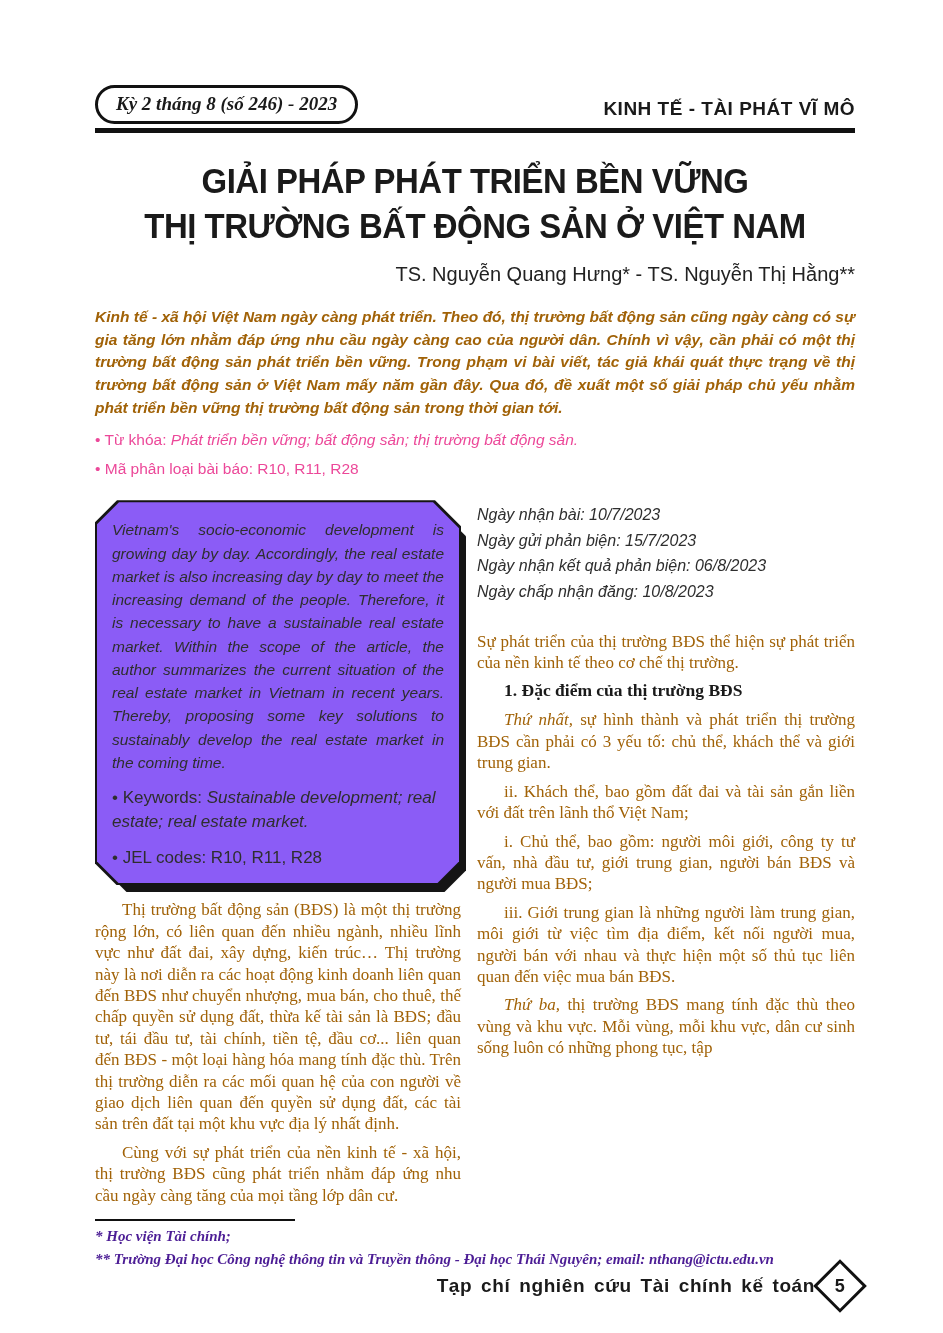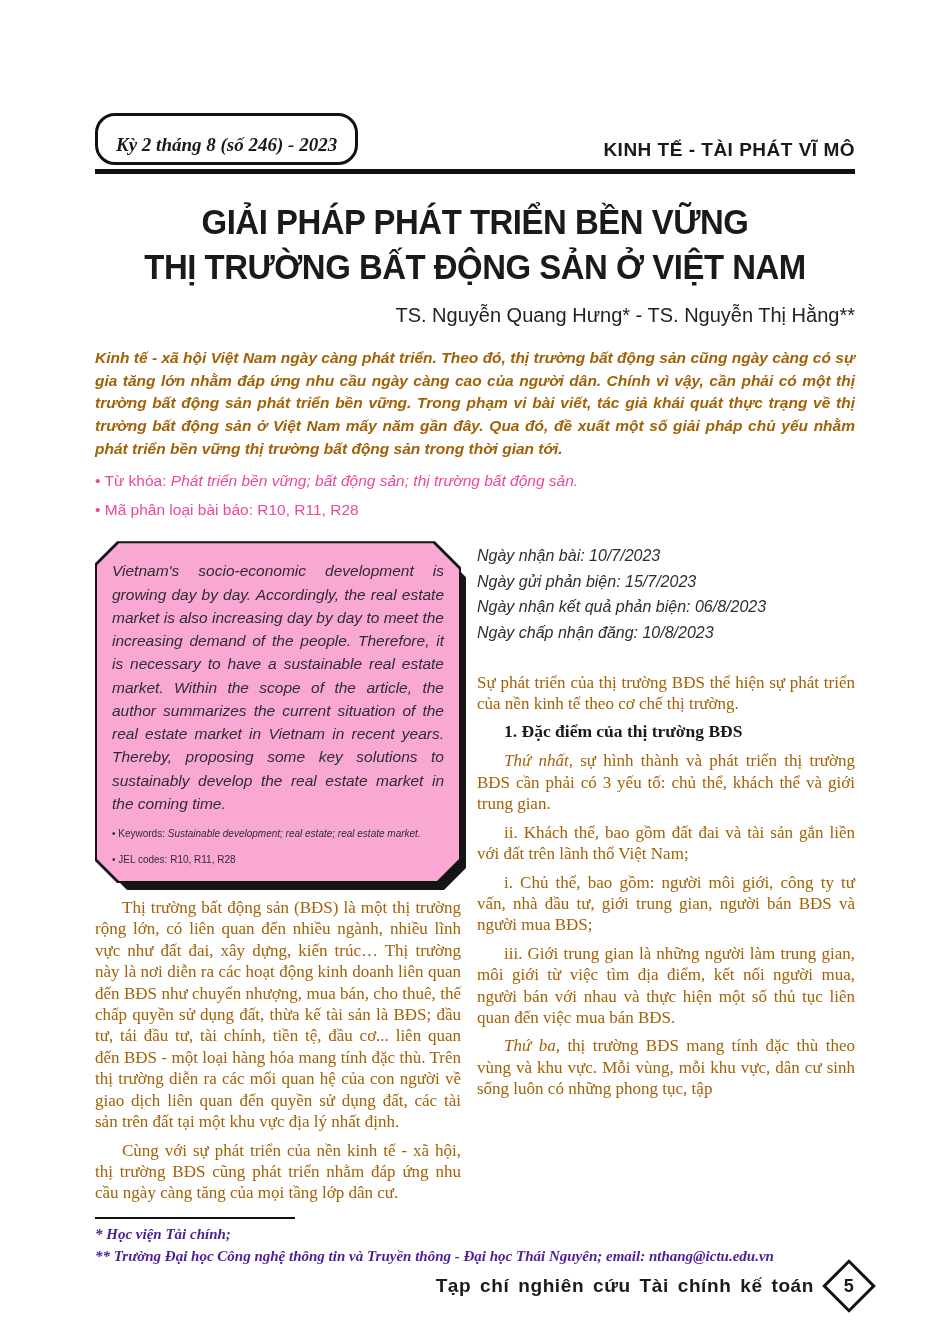--- a/index.html
+++ b/index.html
@@ -10,25 +10,24 @@
     width: 943px; height: 1333px;
     background: #ffffff;
     padding: 85px 88px 0 95px;
     overflow: hidden;
   }
 
   
   .header-row { display: flex; align-items: flex-end; justify-content: space-between; }
   .issue-badge {
     border: 3px solid #111; border-radius: 20px;
-    padding: 18px 18px 6px 18px;
+    padding: 5px 18px 6px 18px;
     font-family: "Liberation Serif", serif;
     font-weight: bold; font-style: italic; font-size: 19px;
     white-space: nowrap;
-    margin-top: 28px;
   }
   .section-label {
     font-family: "Liberation Sans", sans-serif;
     font-weight: bold; font-size: 19px; letter-spacing: 0.5px;
     padding-bottom: 4px; white-space: nowrap;
   }
   .header-rule { height: 5px; background: #111; margin-top: 4px; }
 
   
   .article-title {
@@ -68,30 +67,30 @@
   .chamfer {
     clip-path: polygon(22px 0, calc(100% - 26px) 0, 100% 26px,
       100% calc(100% - 22px), calc(100% - 22px) 100%, 22px 100%,
       0 calc(100% - 22px), 0 22px);
   }
   .box-shadow-layer {
     position: absolute; left: 10px; top: 10px; right: -5px; bottom: -7px;
     background: #151515;
   }
   .box-outer { position: relative; background: #151515; padding: 2px; }
-  .box-inner { background: #f9a8d4; padding: 16px 15px 14px 15px; }
+  .box-inner { background: #8b5cf6; padding: 16px 15px 14px 15px; }
   .box-text {
     font-family: "Liberation Sans", sans-serif;
     font-style: italic; font-size: 15.5px; line-height: 1.5;
     text-align: justify; color: #2e2e2e;
   }
   .box-meta {
     margin-top: 12px;
     font-family: "Liberation Sans", sans-serif;
-    font-size: 10px; line-height: 1.4; color: #2e2e2e;
+    font-size: 17px; line-height: 1.4; color: #2e2e2e;
   }
   .box-meta .val-italic { font-style: italic; }
 
   
   .dates {
     font-family: "Liberation Sans", sans-serif;
     font-style: italic; font-size: 16px; line-height: 1.6;
     color: #2e2e2e; margin-bottom: 26px; margin-top: 2px;
   }
 
@@ -113,22 +112,22 @@
   .footnote-rule { width: 200px; height: 2px; background: #111; margin-top: 6px; }
   .footnotes {
     margin-top: 4px;
     font-family: "Liberation Serif", serif;
     font-weight: bold; font-style: italic;
     font-size: 15px; line-height: 1.5; color: #4c1d95;
   }
 
   
   .footer-row {
-    position: absolute; right: 75px; bottom: 28px;
-    display: flex; align-items: center; gap: 16px;
+    position: absolute; right: 84px; bottom: 28px;
+    display: flex; align-items: center; gap: 6px;
   }
   .journal-name {
     font-family: "Liberation Sans", sans-serif;
     font-weight: bold; font-size: 19px; letter-spacing: 0.6px;
     word-spacing: 3px;
   }
   .page-diamond {
     width: 38px; height: 38px; flex: none;
     border: 3px solid #111; background: #fff;
     transform: rotate(45deg); transform-origin: center;

